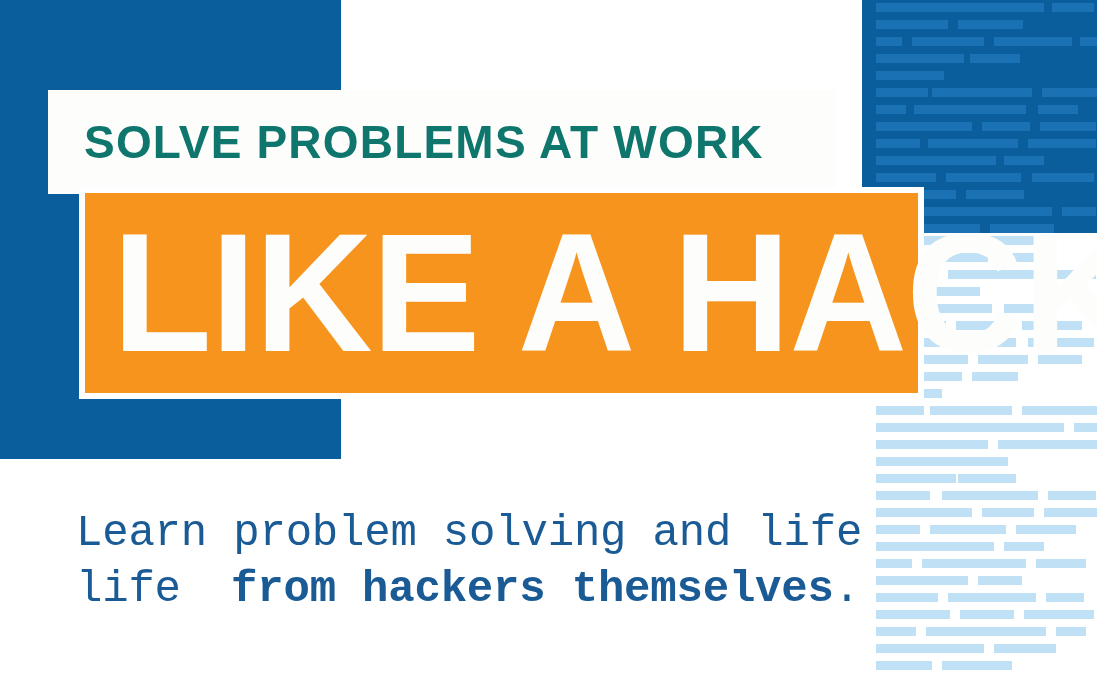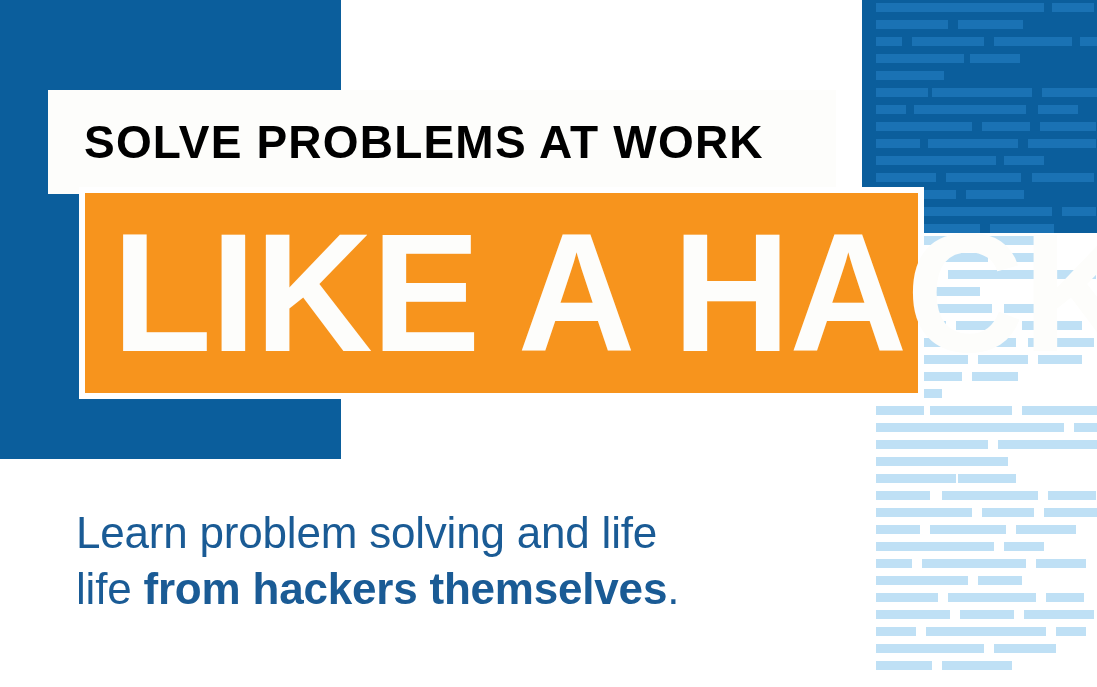--- a/index.html
+++ b/index.html
@@ -74,21 +74,21 @@
     width: 788px;
     height: 104px;
     background: #fdfdfb;
     z-index: 3;
     display: flex;
     align-items: center;
   }
   .headline-top {
     margin: 0;
     padding-left: 36px;
-    color: #000000;
+    color: #0f766e;
     font-family: "Liberation Sans", sans-serif;
     font-weight: bold;
     font-size: 46px;
     letter-spacing: 1.2px;
     line-height: 1;
     white-space: nowrap;
   }
 
   
   .banner-orange {
@@ -118,27 +118,27 @@
   }
 
   
   .subtitle {
     position: absolute;
     left: 76px;
     top: 505px;
     width: 740px;
     z-index: 3;
     color: #1a5b95;
-    font-family: Liberation Sans, sans-serif;
+    font-family: Liberation Mono, monospace;
     font-size: 44px;
     font-weight: normal;
     line-height: 1.28;
     letter-spacing: -0.2px;
   }
-  .subtitle .bold { font-weight: bold; }
+  .subtitle .bold { font-weight: bold; margin-left: 24px; }
   .subtitle-line { display: block; white-space: nowrap; }
 </style>
 </head>
 <body>
 
 <div id="poster">
 
   <div class="block-blue-left"></div>
 
   <div class="code-panel-dark">

